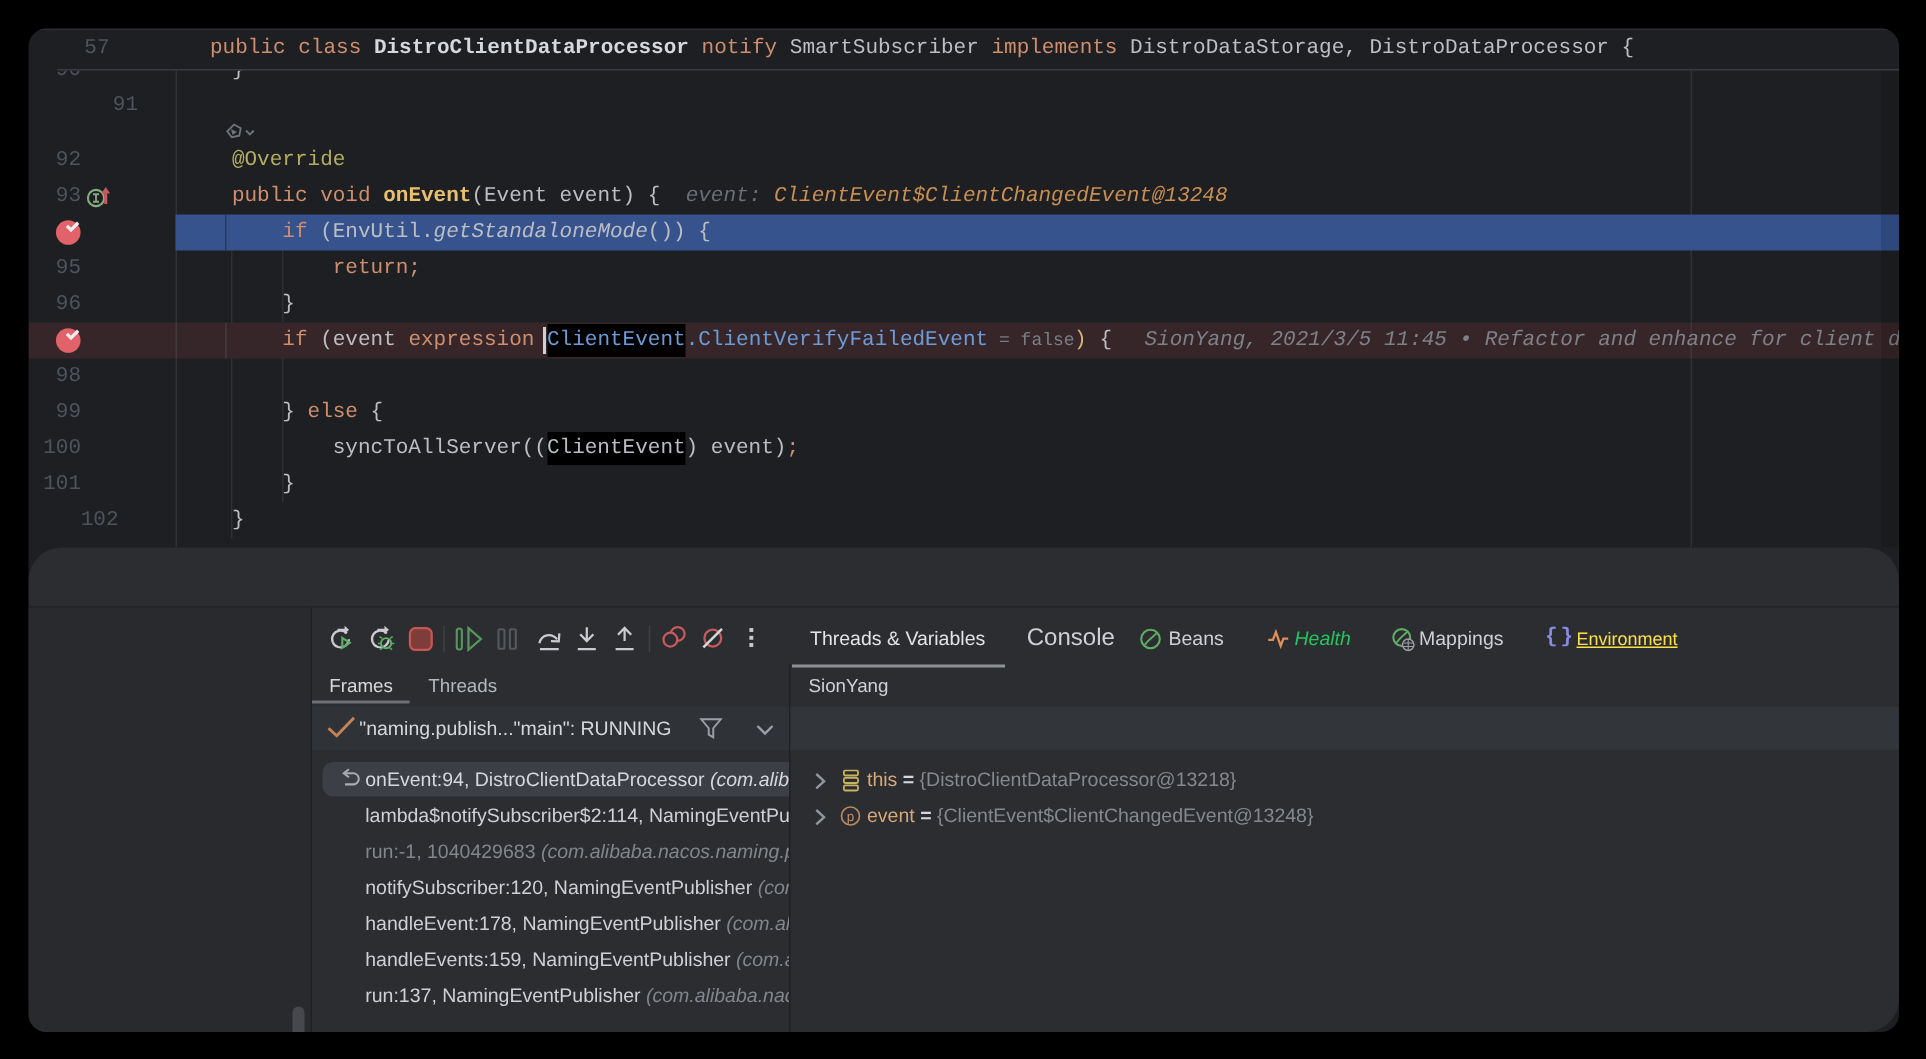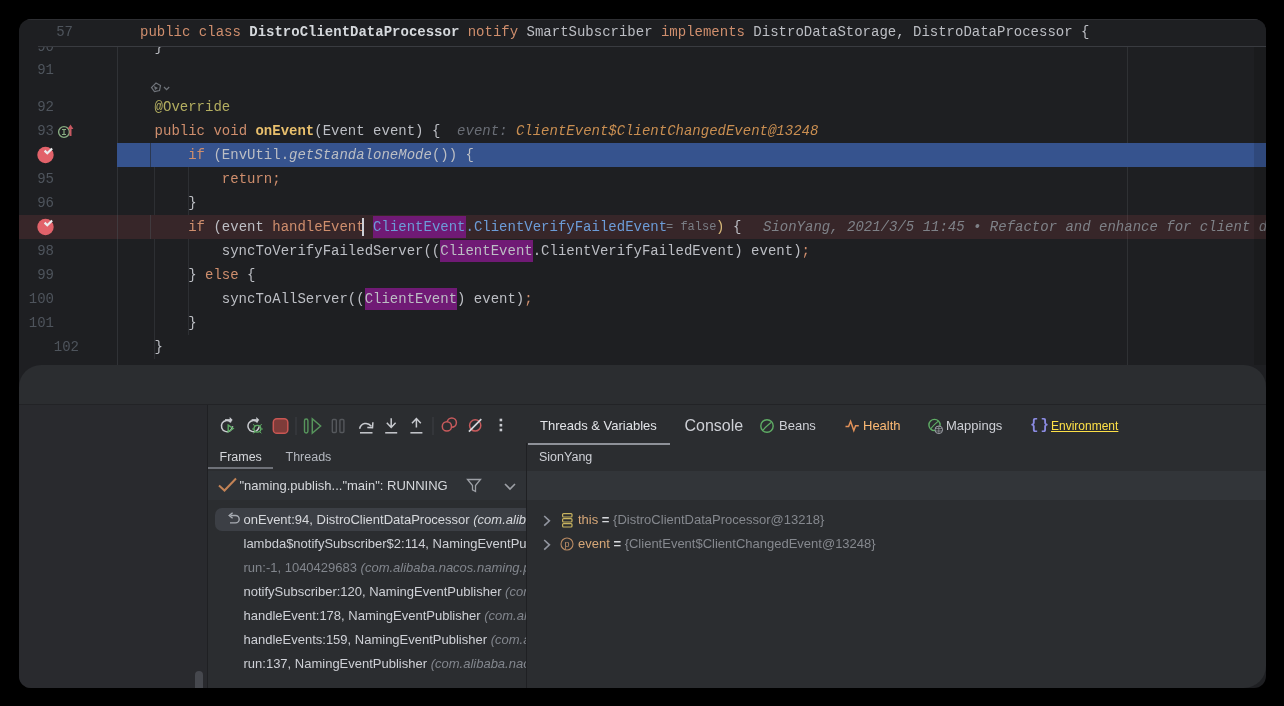--- a/index.html
+++ b/index.html
@@ -7,21 +7,21 @@
   .mono{font-family:"Liberation Mono",monospace;font-size:14px;line-height:24px;white-space:pre;}
   .ui{font-family:"Liberation Sans",sans-serif;}
   .code{position:absolute;left:102px;color:#BCBEC4;}
   .ln{position:absolute;left:0;width:35px;text-align:right;color:#4E545C;font-family:"Liberation Mono",monospace;font-size:14px;line-height:24px;}
   .kw{color:#CF8E6D;}
   .ann{color:#B3AE60;}
   .mth{color:#E8BF6D;font-weight:bold;}
   .cls{color:#6C9CD8;}
   .it{font-style:italic;}
   .gray{color:#6A6E76;}
-  .hl{background:#701a75;padding:3px 0;}
+  .hl{background:#000000;padding:3px 0;}
   .hint{color:#C98E51;font-style:italic;}
   .frow{position:absolute;left:224.5px;width:282.5px;height:16px;line-height:16px;font-size:13px;white-space:nowrap;overflow:hidden;}
 </style>
 </head>
 <body>
 <div class="win">
 
   <div id="editor" style="position:absolute;left:0;top:0;width:1247px;height:346px;overflow:hidden;">
 
     <div style="position:absolute;left:98px;top:0;width:1px;height:346px;background:#303236;"></div>
@@ -33,43 +33,42 @@
     <div style="position:absolute;left:169px;top:220px;width:1px;height:96px;background:#2D2F33;"></div>
 
     <div style="position:absolute;left:98px;top:124px;width:1149px;height:24px;background:#36538E;"></div>
     <div style="position:absolute;left:0;top:196px;width:1247px;height:24px;background:#372629;"></div>
     <div style="position:absolute;left:1108px;top:196px;width:1px;height:24px;background:rgba(255,255,255,0.07);"></div>
     <div style="position:absolute;left:131px;top:124px;width:1px;height:24px;background:#2B3852;"></div>
     <div style="position:absolute;left:98px;top:196px;width:1px;height:24px;background:#403A3E;"></div>
     <div style="position:absolute;left:131px;top:196px;width:1px;height:24px;background:#403A3E;"></div>
 
     <div class="ln" style="top:16px;">90</div>
-    <div class="ln" style="top:39px;">91</div>
+    <div class="ln" style="top:39px;padding-left:38px;">91</div>
     <div class="ln" style="top:76px;">92</div>
     <div class="ln" style="top:100px;">93</div>
     <div class="ln" style="top:148px;">95</div>
     <div class="ln" style="top:172px;">96</div>
     <div class="ln" style="top:220px;">98</div>
     <div class="ln" style="top:244px;">99</div>
     <div class="ln" style="top:268px;">100</div>
     <div class="ln" style="top:292px;">101</div>
     <div class="ln" style="top:316px;margin-left:25px;">102</div>
 
     <div class="code mono" style="top:16px;">    }</div>
     <div class="code mono" style="top:76px;">    <span class="ann">@Override</span></div>
     <div class="code mono" style="top:100px;">    <span class="kw">public</span> <span class="kw">void</span> <span class="mth">onEvent</span>(Event event) {  <span class="gray it">event:</span><span class="hint"> ClientEvent$ClientChangedEvent@13248</span></div>
     <div class="code mono" style="top:124px;">        <span class="kw">if</span> (EnvUtil.<span class="it">getStandaloneMode</span>()) {</div>
     <div class="code mono" style="top:148px;">            <span class="kw">return;</span></div>
     <div class="code mono" style="top:172px;">        }</div>
-    <div class="code mono" style="top:196px;">        <span class="kw">if</span> (event <span class="kw">handleEvent</span> <span class="cls"><span class="hl">ClientEvent</span>.ClientVerifyFailedEvent</span></div>
+    <div class="code mono" style="top:196px;">        <span class="kw">if</span> (event <span class="kw">expression</span> <span class="cls"><span class="hl">ClientEvent</span>.ClientVerifyFailedEvent</span></div>
     <div class="mono" style="position:absolute;left:647px;top:196px;color:#7A7E85;font-size:12px;">= false</div>
     <div class="mono" style="position:absolute;left:697px;top:196px;color:#D5B778;">)</div>
     <div class="mono" style="position:absolute;left:714px;top:196px;color:#BCBEC4;">{</div>
     <div class="mono it" style="position:absolute;left:744px;top:196px;color:#7E8187;">SionYang, 2021/3/5 11:45 • Refactor and enhance for client data pro</div>
-    <div class="code mono" style="top:220px;">            syncToVerifyFailedServer((<span class="hl">ClientEvent</span>.ClientVerifyFailedEvent) event)<span class="kw">;</span></div>
     <div class="code mono" style="top:244px;">        } <span class="kw">else</span> {</div>
     <div class="code mono" style="top:268px;">            syncToAllServer((<span class="hl">ClientEvent</span>) event)<span class="kw">;</span></div>
     <div class="code mono" style="top:292px;">        }</div>
     <div class="code mono" style="top:316px;">    }</div>
 
     <div style="position:absolute;left:343px;top:199px;width:1.5px;height:18px;background:#CED0D6;"></div>
 
     <svg style="position:absolute;left:131px;top:63px;" width="44" height="13" viewBox="0 0 44 13">
       <path d="M6 1 L10.5 3.5 L9.5 8.5 L4.5 9.5 L1.5 5.5 Z" fill="none" stroke="#6F737A" stroke-width="1.2"></path>
       <path d="M4 4 L8 6 L5 8 Z" fill="#6F737A"></path>
@@ -161,21 +160,21 @@
     <div style="position:absolute;left:508.5px;top:77.5px;width:142px;height:2px;background:#8E9198;"></div>
     <div style="position:absolute;left:665.5px;top:53px;height:16px;line-height:16px;font-size:16px;color:#CED0D6;">Console</div>
     <svg style="position:absolute;left:740px;top:53px;" width="16" height="16" viewBox="0 0 16 16">
       <circle cx="8" cy="8" r="6.2" fill="none" stroke="#5FAD65" stroke-width="1.4"></circle>
       <path d="M4.2 12 C6 9 9 7 12 4.4" fill="none" stroke="#5FAD65" stroke-width="1.3"></path>
     </svg>
     <div style="position:absolute;left:760px;top:53px;height:16px;line-height:16px;font-size:13px;color:#CED0D6;">Beans</div>
     <svg style="position:absolute;left:825px;top:53px;" width="18" height="16" viewBox="0 0 18 16">
       <path d="M1.5 8.6 H4.6 L6.6 3.4 L9.8 12.6 L11.6 7.8 L14.8 7.8" fill="none" stroke="#E09058" stroke-width="1.5"></path>
     </svg>
-    <div style="position:absolute;left:844px;top:53px;height:16px;line-height:16px;font-size:13px;color:#fdba74;">Health</div>
+    <div style="position:absolute;left:844px;top:53px;height:16px;line-height:16px;font-size:13px;color:#22c55e;font-style:italic;">Health</div>
     <svg style="position:absolute;left:908px;top:53px;" width="18" height="18" viewBox="0 0 18 18">
       <circle cx="7.5" cy="7" r="5.6" fill="none" stroke="#5FAD65" stroke-width="1.4"></circle>
       <path d="M4 10.6 C5.6 8 8 6 11 3.4" fill="none" stroke="#5FAD65" stroke-width="1.2"></path>
       <circle cx="11.8" cy="11.8" r="3.8" fill="#2B2D30" stroke="#9DA0A6" stroke-width="1"></circle>
       <path d="M8.6 10.6 h6.4 M8.6 13 h6.4 M11.8 8 v7.6" stroke="#9DA0A6" stroke-width="0.7" fill="none"></path>
     </svg>
     <div style="position:absolute;left:927px;top:53px;height:16px;line-height:16px;font-size:13px;color:#CED0D6;">Mappings</div>
     <div style="position:absolute;left:1011px;top:51.5px;height:17px;line-height:17px;font-size:14px;font-weight:bold;color:#8A8AE0;font-family:'Liberation Mono',monospace;letter-spacing:2px;">{}</div>
     <div style="position:absolute;left:1032px;top:53px;height:16px;line-height:16px;font-size:12px;color:#fde047;text-decoration:underline;">Environment</div>
 

